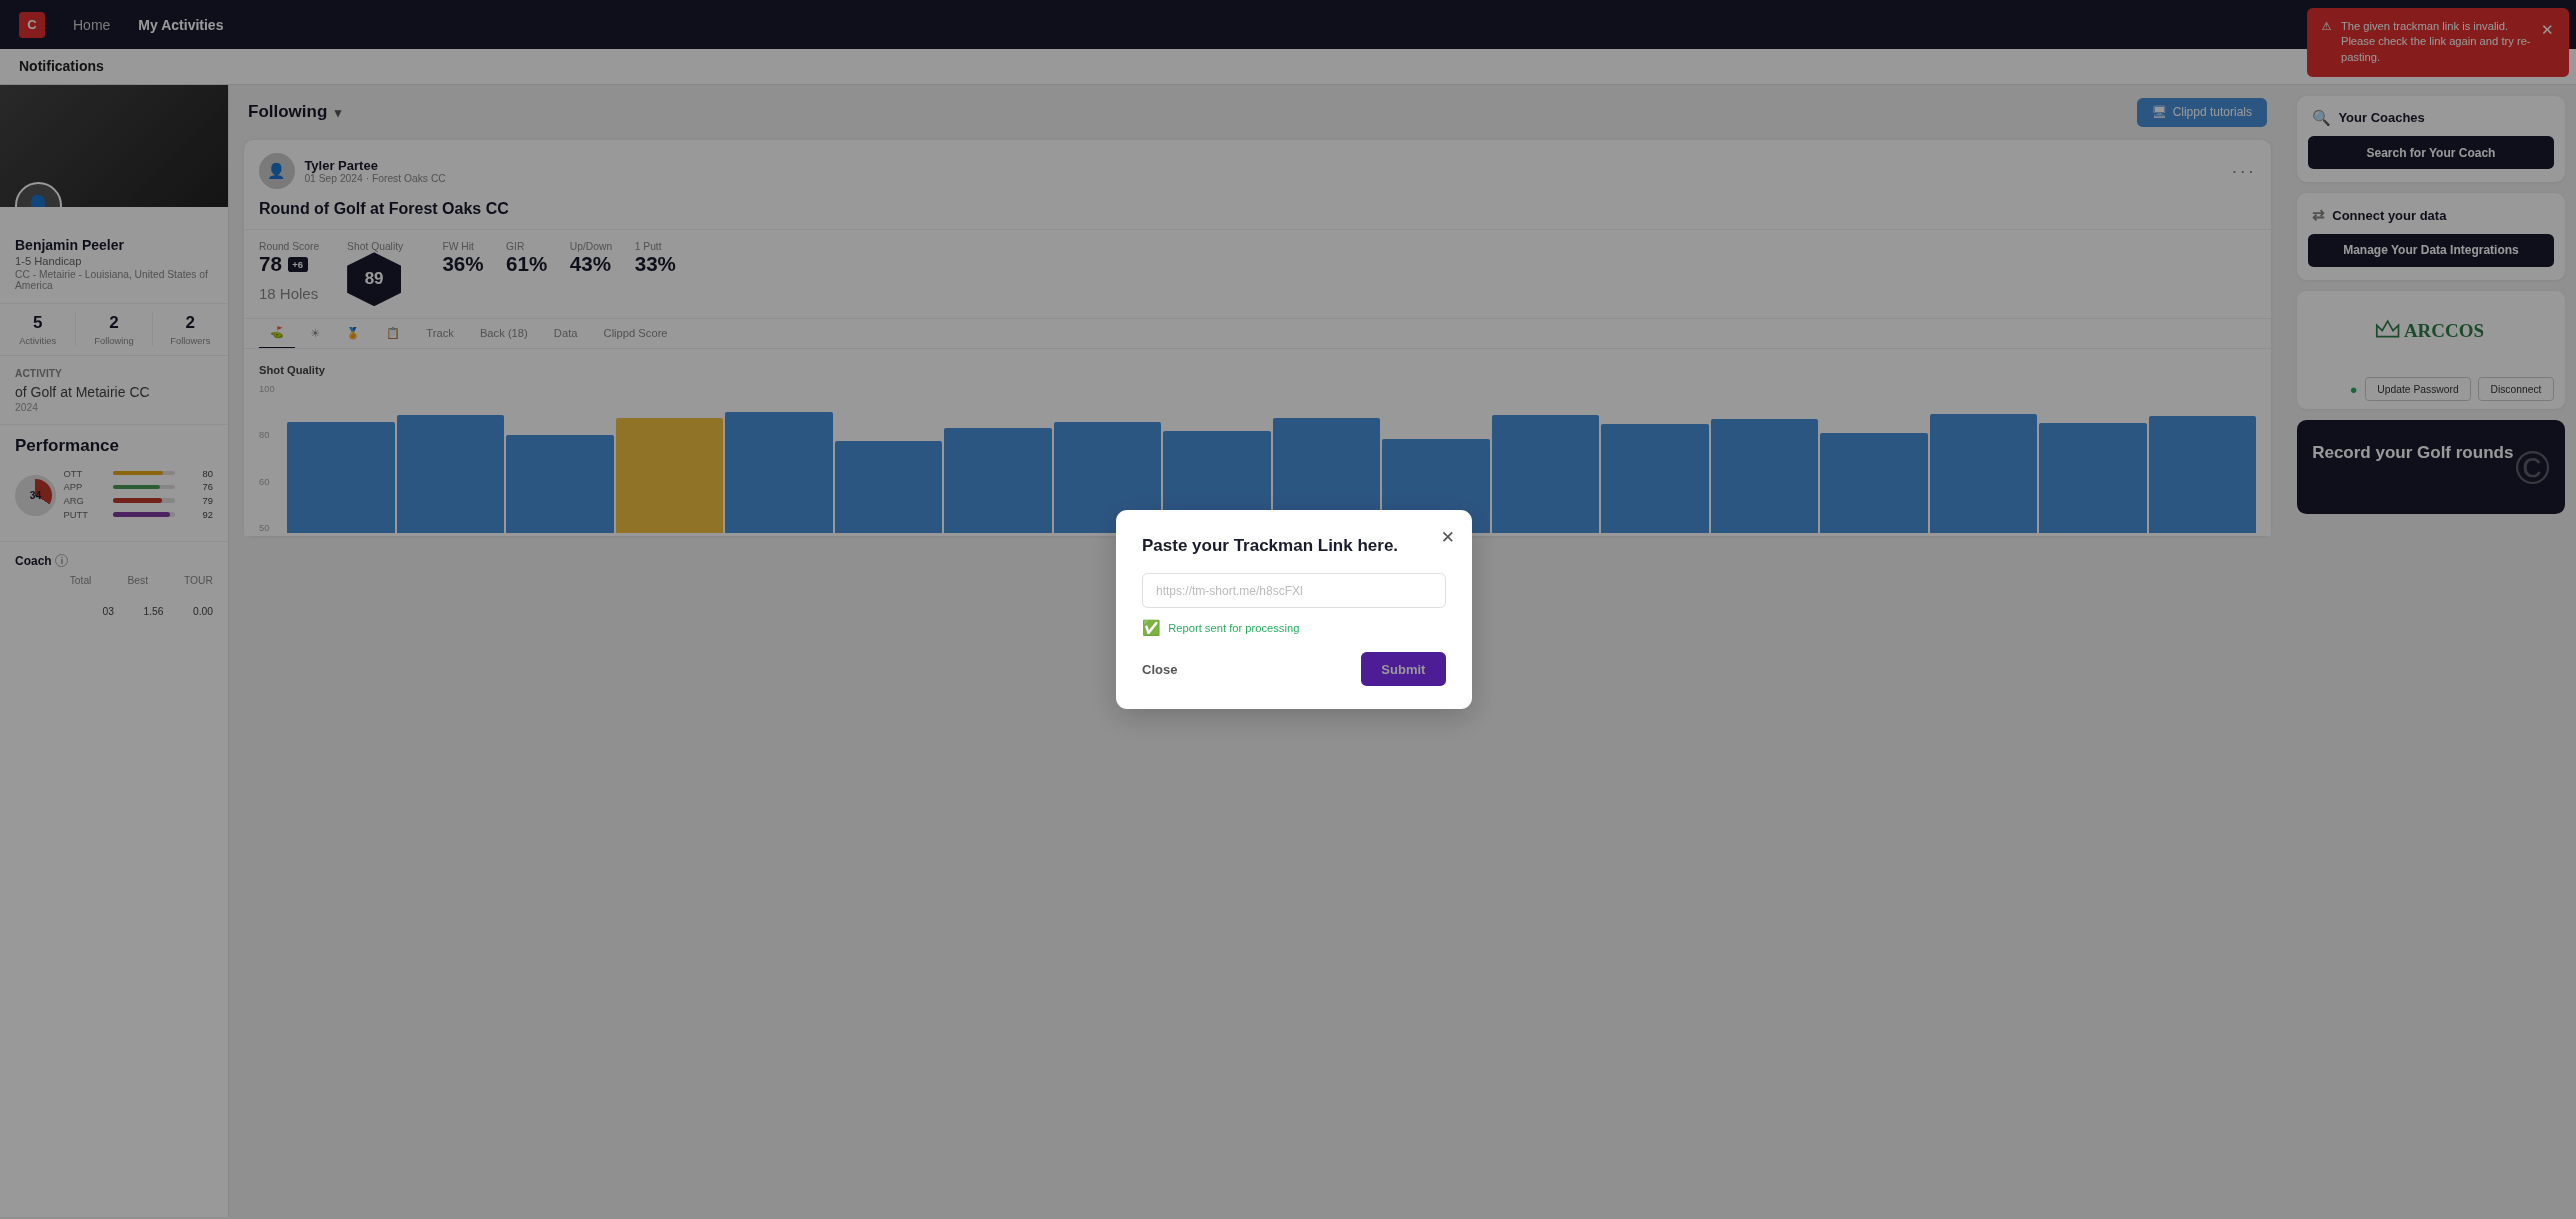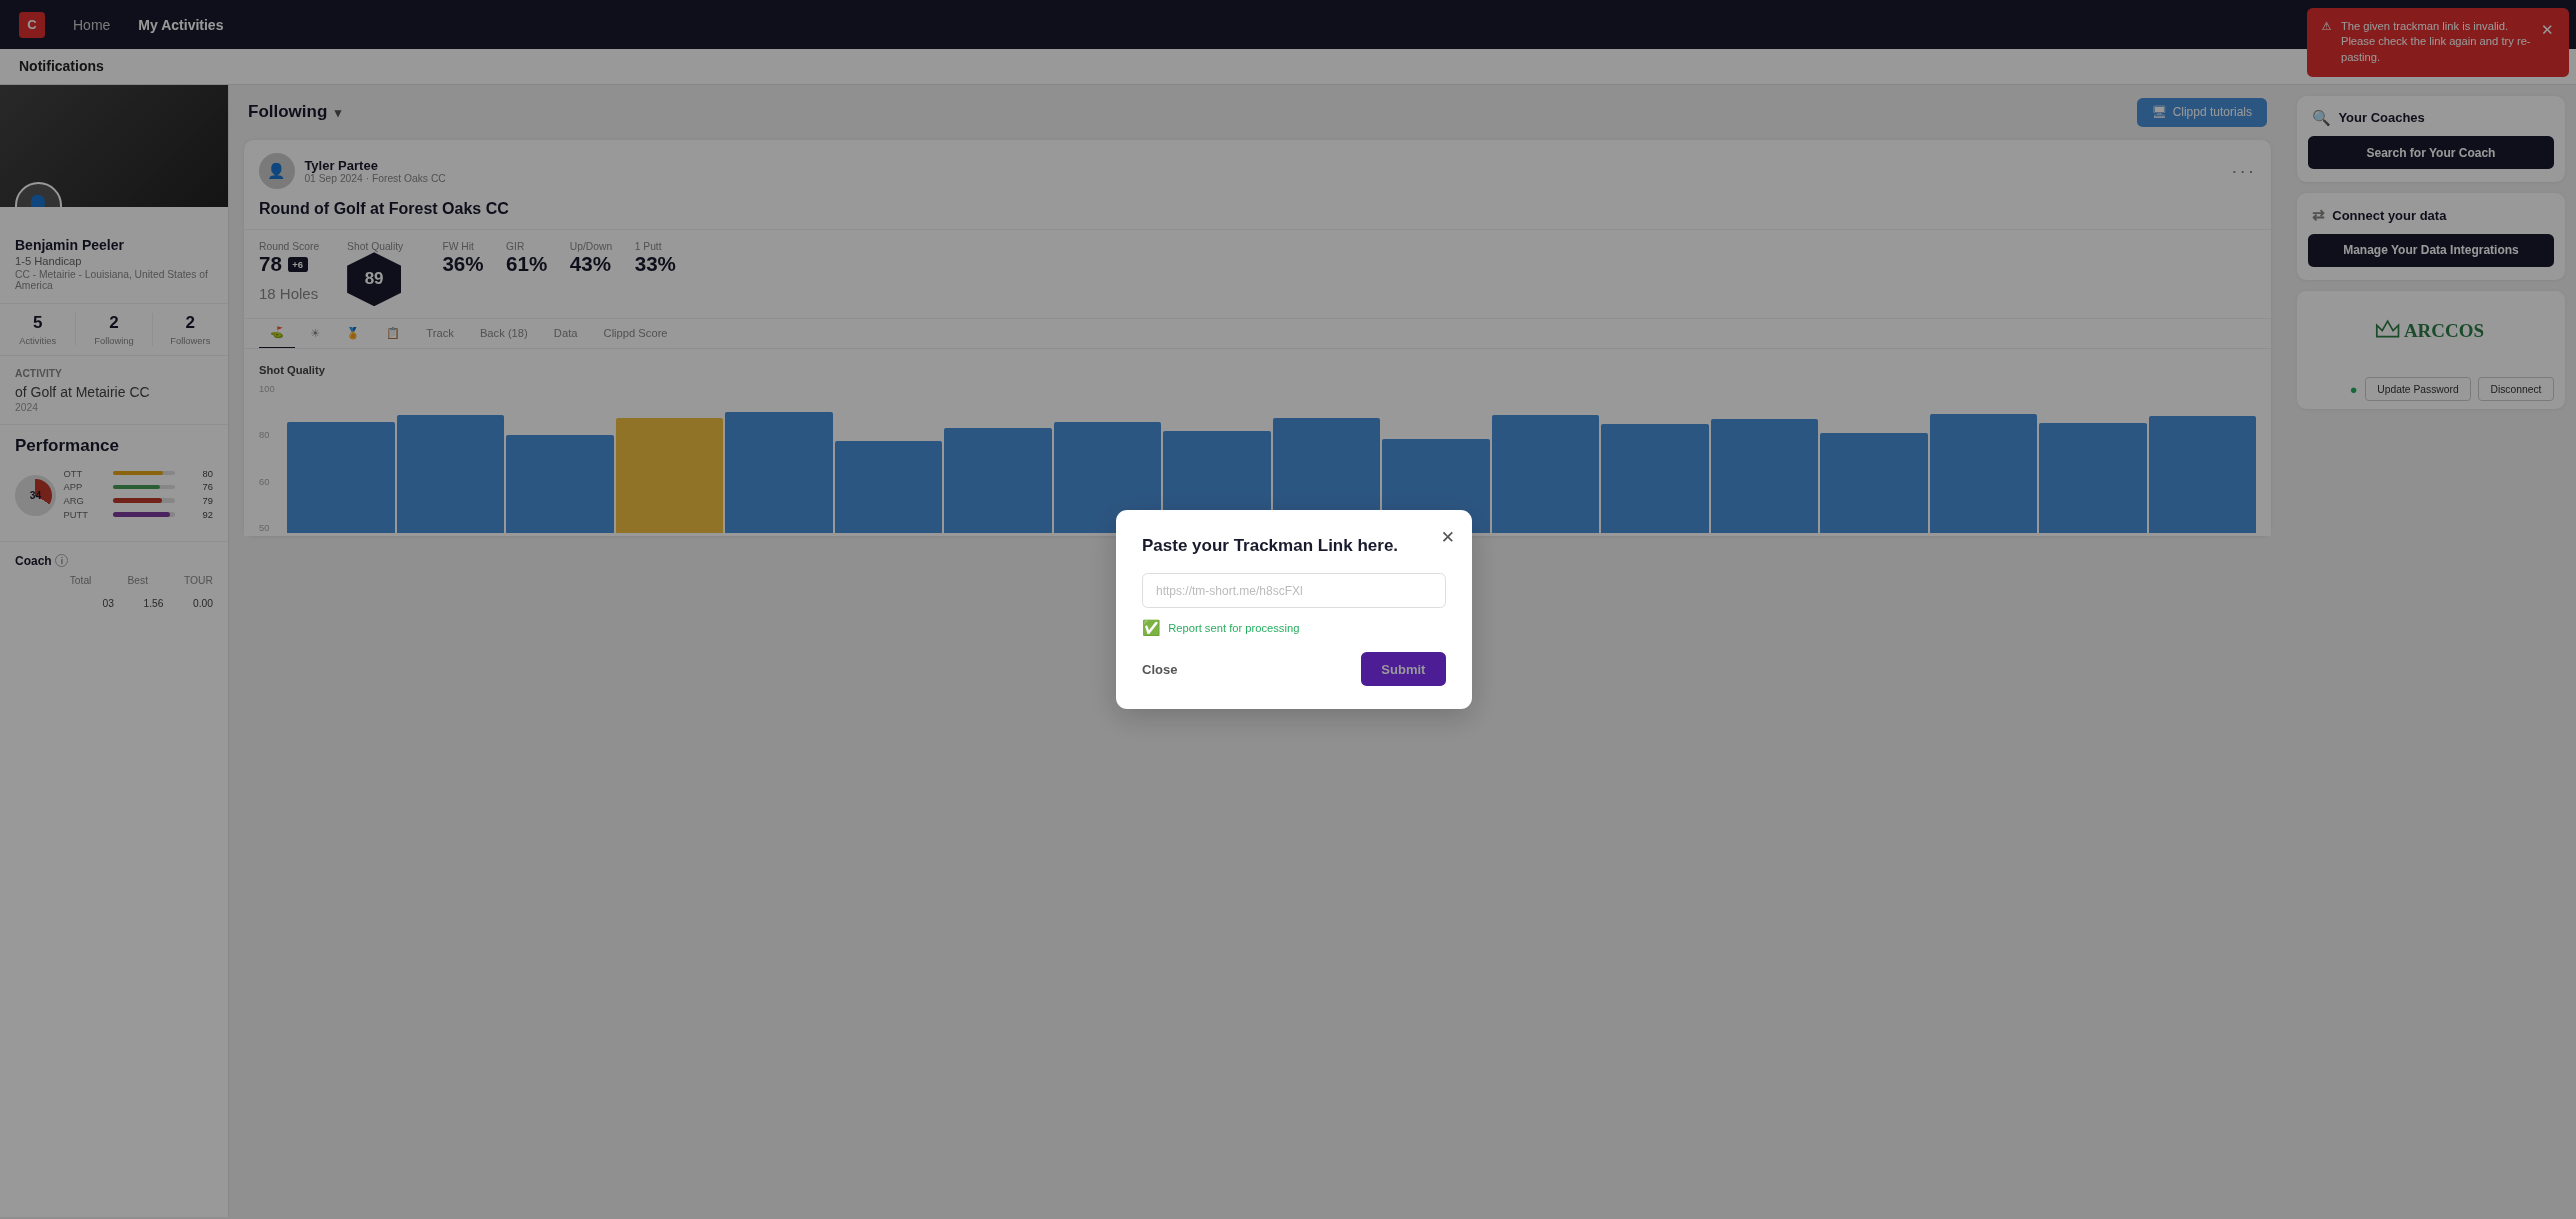--- a/index.html
+++ b/index.html
@@ -112,21 +112,21 @@
     .perf-bars { flex: 1; }
     .perf-bar-row { display: flex; align-items: center; gap: 19px; margin-bottom: 2.8px; }
     .perf-bar-label { font-size: 9.4px; color: #666; width: 30px; }
     .perf-bar-track { flex: 1; height: 4.7px; background: #e0e0e0; border-radius: 2.8px; position: relative; }
     .perf-bar-fill { height: 100%; border-radius: 2.8px; }
     .perf-bar-val { font-size: 9.4px; color: #444; width: 19px; text-align: right; }
 
     .gained-section { padding: 11.2px 15px; border-top: 0.9px solid #eee; }
     .gained-title { font-size: 12px; font-weight: 700; color: #1a1a2e; margin-bottom: 7.5px; display: flex; align-items: center; gap: 3.7px; }
     .gained-table { font-size: 10.3px; }
-    .gained-header { display: flex; color: #888; margin-bottom: 12px; gap: 36px; }
+    .gained-header { display: flex; color: #888; margin-bottom: 20px; gap: 36px; }
     .gained-header span { flex: 1; text-align: right; }
     .gained-header span:first-child { flex: 1; text-align: left; }
     .gained-row { display: flex; }
     .gained-row span { flex: 1; text-align: right; color: #444; }
     .gained-row span:first-child { flex: 1; text-align: left; }
 
     
     .center-feed {
       flex: 1; overflow-y: auto; padding: 0;
       background: #f0f0f0;
@@ -572,20 +572,24 @@
           <path d="M 10 35 L 10 18 L 18 26 L 26 12 L 34 26 L 42 18 L 42 35 Z" fill="none" stroke="#2d7d46" stroke-width="2.5"></path>
         </svg>
       </div>
       <div class="connected-row">
         <span class="connected-dot">●</span>
         <button class="small-btn">Update Password</button>
         <button class="small-btn">Disconnect</button>
       </div>
     </div>
 
+    <div class="promo-widget">
+      <div class="promo-title">Record your Golf rounds</div>
+      <div class="promo-logo">©</div>
+    </div>
   </aside>
 
 </div>
 
 <div class="modal-overlay">
   <div class="modal">
     <div class="modal-title">Paste your Trackman Link here.</div>
     <span class="modal-close">✕</span>
     <input class="modal-input" type="text" value="" placeholder="https://tm-short.me/h8scFXl" style="">
     <div class="modal-success">

